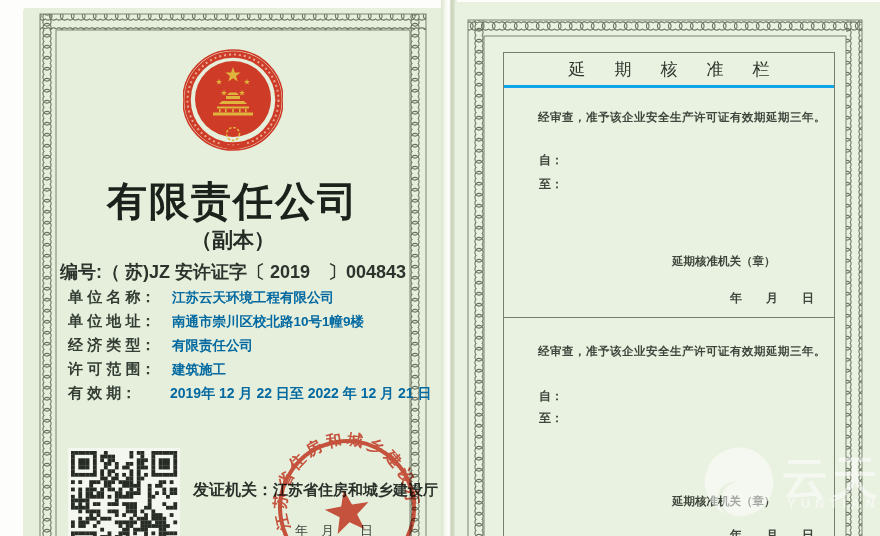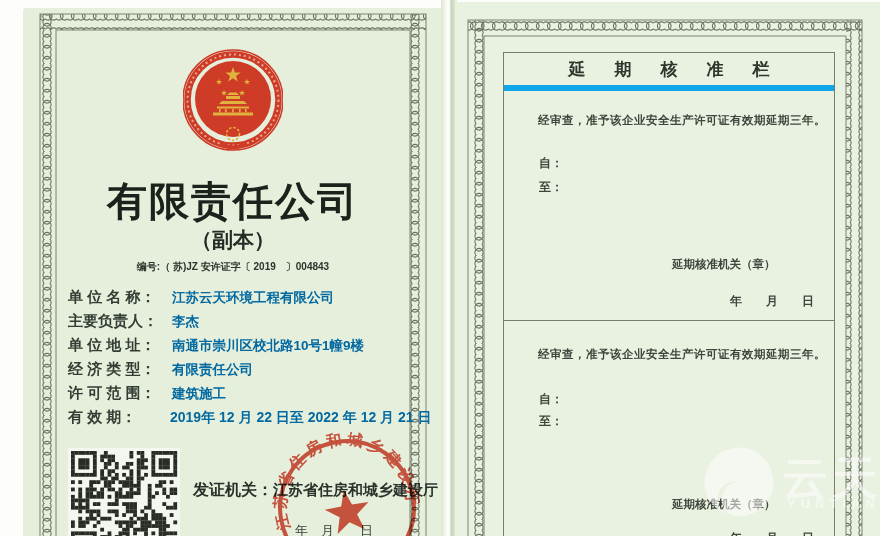--- a/index.html
+++ b/index.html
@@ -14,40 +14,40 @@
 
   .frame{position:absolute;left:0;top:0;pointer-events:none;}
 
   
   .emblem{position:absolute;left:160px;top:40px;width:100px;height:115px;}
   .cert-title{position:absolute;left:0;top:166px;width:420px;text-align:center;
     font-size:40px;font-weight:800;letter-spacing:2px;color:#1b221b;}
   .cert-subtitle{position:absolute;left:0;top:218px;width:420px;text-align:center;
     font-size:21px;font-weight:700;color:#242a24;}
   .cert-serial{position:absolute;left:0;top:252px;width:420px;text-align:center;
-    font-size:10px;font-weight:600;color:#2c332c;}
+    font-size:18px;font-weight:600;color:#2c332c;}
   .fields{position:absolute;left:45px;top:280px;width:360px;}
   .frow{height:15px;margin-bottom:9px;font-size:15px;white-space:nowrap;}
   .flabel{display:inline-block;width:104px;font-weight:600;color:#333d33;vertical-align:top;}
   .frow:last-child .flabel{width:78px;}
   .fvalue{font-size:13.5px;font-weight:700;color:#0369a1;}
   .frow:last-child .fvalue{font-size:14px;margin-left:24px;}
   .issuer{position:absolute;left:162px;top:472px;font-size:16px;white-space:nowrap;z-index:2;}
   .issuer .ilabel{font-weight:700;color:#28302a;margin-left:8px;}
   .issuer .ivalue{font-size:15px;font-weight:700;color:#2a322b;}
   .bottom-date{position:absolute;left:272px;top:514px;font-size:13px;color:#3c423a;z-index:1;}
   .qr{position:absolute;left:45px;top:440px;width:112px;height:112px;background:#f4f7ef;padding:0;z-index:1;}
   .seal{position:absolute;left:248px;top:424px;width:152px;height:152px;z-index:3;
     opacity:.88;mix-blend-mode:multiply;}
 
   
   .approval-table{position:absolute;left:48px;top:50px;width:330px;height:500px;
     border:1px solid #767d6b;}
-  .at-title{height:32px;border-bottom:6px solid #0ea5e9;display:flex;align-items:center;justify-content:center;
-    font-size:17px;font-weight:700;color:#2e352c;}
+  .at-title{height:32px;border-bottom:3px solid #0ea5e9;display:flex;align-items:center;justify-content:center;
+    font-size:17px;font-weight:400;color:#2e352c;}
   .spaced{letter-spacing:29px;margin-right:-29px;}
   .at-section{position:relative;}
   .sec1{height:229px;border-bottom:1px solid #767d6b;}
   .sec2{height:237px;}
   .stmt{position:absolute;left:34px;font-size:11.5px;letter-spacing:.5px;color:#3e453c;font-weight:600;white-space:nowrap;}
   .sec1 .stmt{top:22px;} .sec2 .stmt{top:26px;}
   .from{position:absolute;left:35px;font-size:12px;font-weight:600;color:#3e453c;}
   .sec1 .from{top:64px;} .sec2 .from{top:70px;}
   .to{position:absolute;left:35px;font-size:12px;font-weight:600;color:#3e453c;}
   .sec1 .to{top:88px;} .sec2 .to{top:92px;}
@@ -112,23 +112,20 @@
       <path d="M38 96 Q50 103 62 96" fill="none" stroke="#ce3b27" stroke-width="4"></path>
     </svg>
 
     <div class="cert-title">有限责任公司</div>
     <div class="cert-subtitle">（副本）</div>
     <div class="cert-serial">编号:（ 苏)JZ 安许证字〔 2019　〕004843</div>
 
     <div class="fields">
       <div class="frow">
         <span class="flabel">单 位 名 称：</span><span class="fvalue">江苏云天环境工程有限公司</span>
-      </div>
-      <div class="frow">
-        <span class="flabel">主要负责人：</span><span class="fvalue">李杰</span>
       </div>
       <div class="frow">
         <span class="flabel">单 位 地 址：</span><span class="fvalue">南通市崇川区校北路10号1幢9楼</span>
       </div>
       <div class="frow">
         <span class="flabel">经 济 类 型：</span><span class="fvalue">有限责任公司</span>
       </div>
       <div class="frow">
         <span class="flabel">许 可 范 围：</span><span class="fvalue">建筑施工</span>
       </div>

